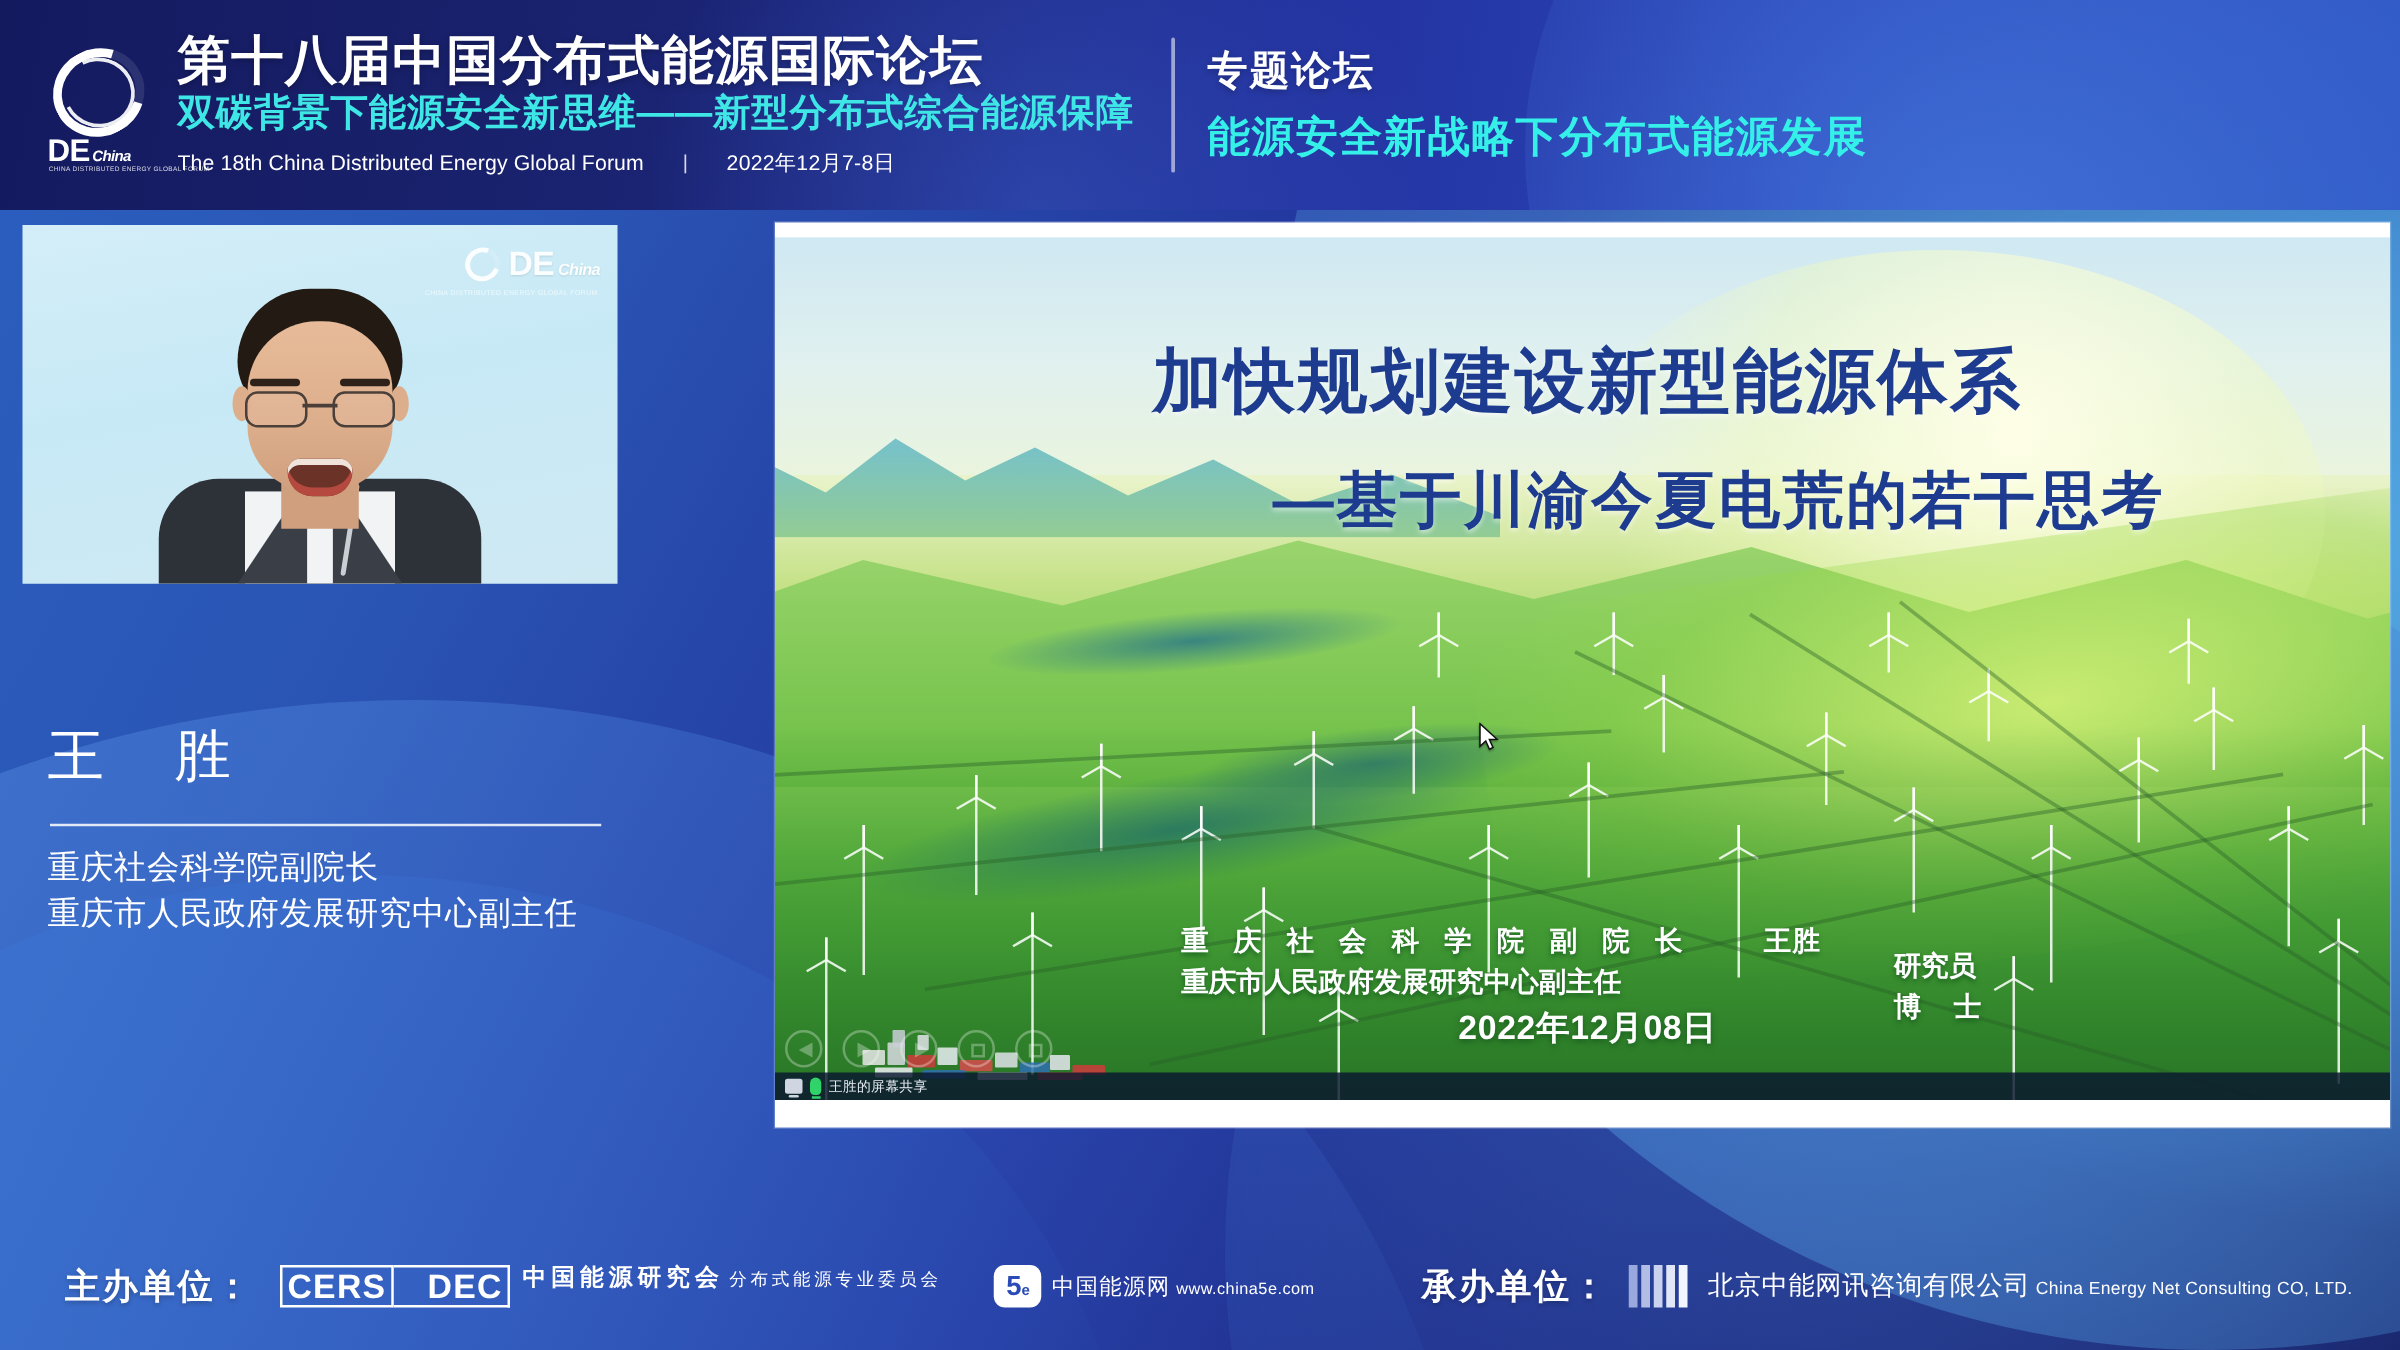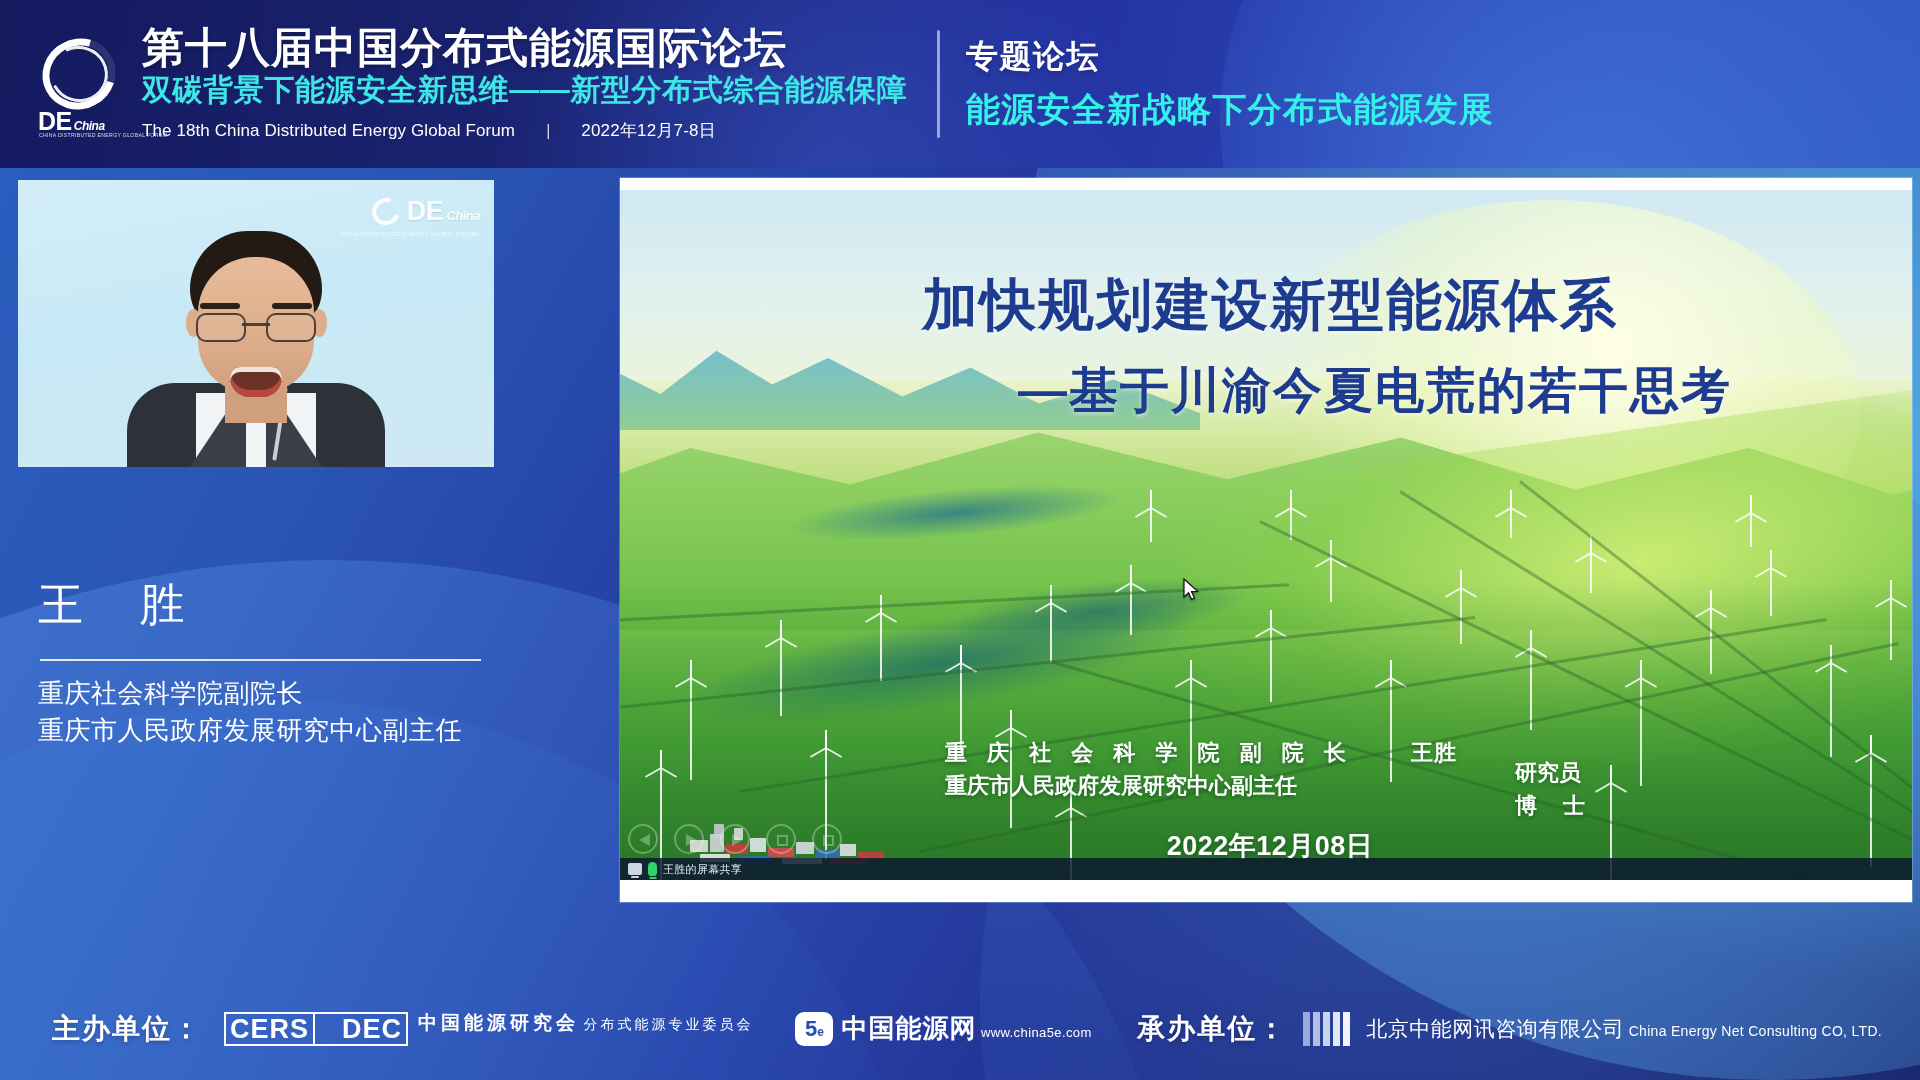--- a/index.html
+++ b/index.html
@@ -271,37 +271,37 @@
   .village { position: absolute; left: 70px; bottom: 14px; width: 210px; height: 66px; }
   .vbox { position: absolute; border-radius: 1px; }
 
   .slide-title-wrap { position: absolute; left: 0; top: 78px; width: 1300px; text-align: center; }
   .slide-title {
     color: #1d3c8f; font-size: 56px; font-weight: 800; letter-spacing: 2px;
     text-shadow: 0 2px 4px rgba(255,255,255,.55);
   }
   .slide-subtitle {
     color: #1d3c8f; font-size: 49px; font-weight: 800; letter-spacing: 2px;
-    margin-top: 14px; padding-left: 210px;
+    margin-top: 24px; padding-left: 210px;
     text-shadow: 0 2px 4px rgba(255,255,255,.5);
   }
 
   .slide-credit {
     position: absolute; left: 0; top: 546px; width: 1300px;
     display: flex; justify-content: center; align-items: flex-start; gap: 58px;
     color: #ffffff; text-shadow: 0 2px 4px rgba(0,60,20,.55);
   }
   .credit-left { text-align: left; font-size: 22px; font-weight: 700; line-height: 1.5; }
   .credit-left .l1 { letter-spacing: 7px; }
   .credit-left .l2 { letter-spacing: 0px; }
   .credit-mid { font-size: 22px; font-weight: 700; padding-top: 2px; letter-spacing: 1px; }
   .credit-right { text-align: left; font-size: 22px; font-weight: 700; line-height: 1.5; margin-top: 20px; }
   .credit-right .r2 { letter-spacing: 10px; }
   .slide-date {
-    position: absolute; left: 0; top: 638px; width: 1300px; text-align: center;
+    position: absolute; left: 0; top: 614px; width: 1300px; text-align: center;
     color: #ffffff; font-size: 27px; font-weight: 700; letter-spacing: .5px;
     text-shadow: 0 2px 5px rgba(0,60,20,.6);
   }
 
   
   #share-bar {
     position: absolute; left: 0; bottom: 0; width: 1300px; height: 22px;
     background: rgba(10,22,46,.82);
     display: flex; align-items: center; gap: 6px; padding-left: 8px;
   }
@@ -341,21 +341,21 @@
   .cersdec-text .t1 { font-size: 19px; font-weight: 700; letter-spacing: 4px; line-height: 1.15; white-space: nowrap; }
   .cersdec-text .t2 { font-size: 14px; letter-spacing: 3px; line-height: 1.2; white-space: nowrap; }
 
   .china5e { display: flex; align-items: center; gap: 8px; margin-left: 20px; }
   .c5-badge {
     width: 38px; height: 34px; border-radius: 9px; background: #ffffff;
     color: #2a4bb5; font-weight: 800; font-size: 22px; line-height: 34px; text-align: center;
     position: relative;
   }
   .c5-badge .e { font-size: 12px; }
-  .c5-text .t1 { color: #ffffff; font-size: 26px; font-weight: 700; letter-spacing: 1px; line-height: 1.15; white-space: nowrap; }
+  .c5-text .t1 { color: #ffffff; font-size: 18px; font-weight: 400; letter-spacing: 1px; line-height: 1.15; white-space: nowrap; }
   .c5-text .t2 { color: #ffffff; font-size: 13px; letter-spacing: .4px; line-height: 1.2; white-space: nowrap; }
 
   .bars { display: flex; align-items: flex-end; gap: 3px; height: 34px; }
   .bars i { display: block; width: 7px; height: 34px; background: #c7cfee; }
   .bars i:nth-child(1) { background: #9aa9dd; }
   .bars i:nth-child(2) { background: #b2bde6; }
   .bars i:nth-child(3) { background: #c9d2ef; }
   .bars i:nth-child(4) { background: #e2e7f8; }
   .bars i:nth-child(5) { background: #f2f5ff; }
   .cenc-text .t1 { color: #ffffff; font-size: 21px; font-weight: 400; letter-spacing: .5px; line-height: 1.2; white-space: nowrap; }

